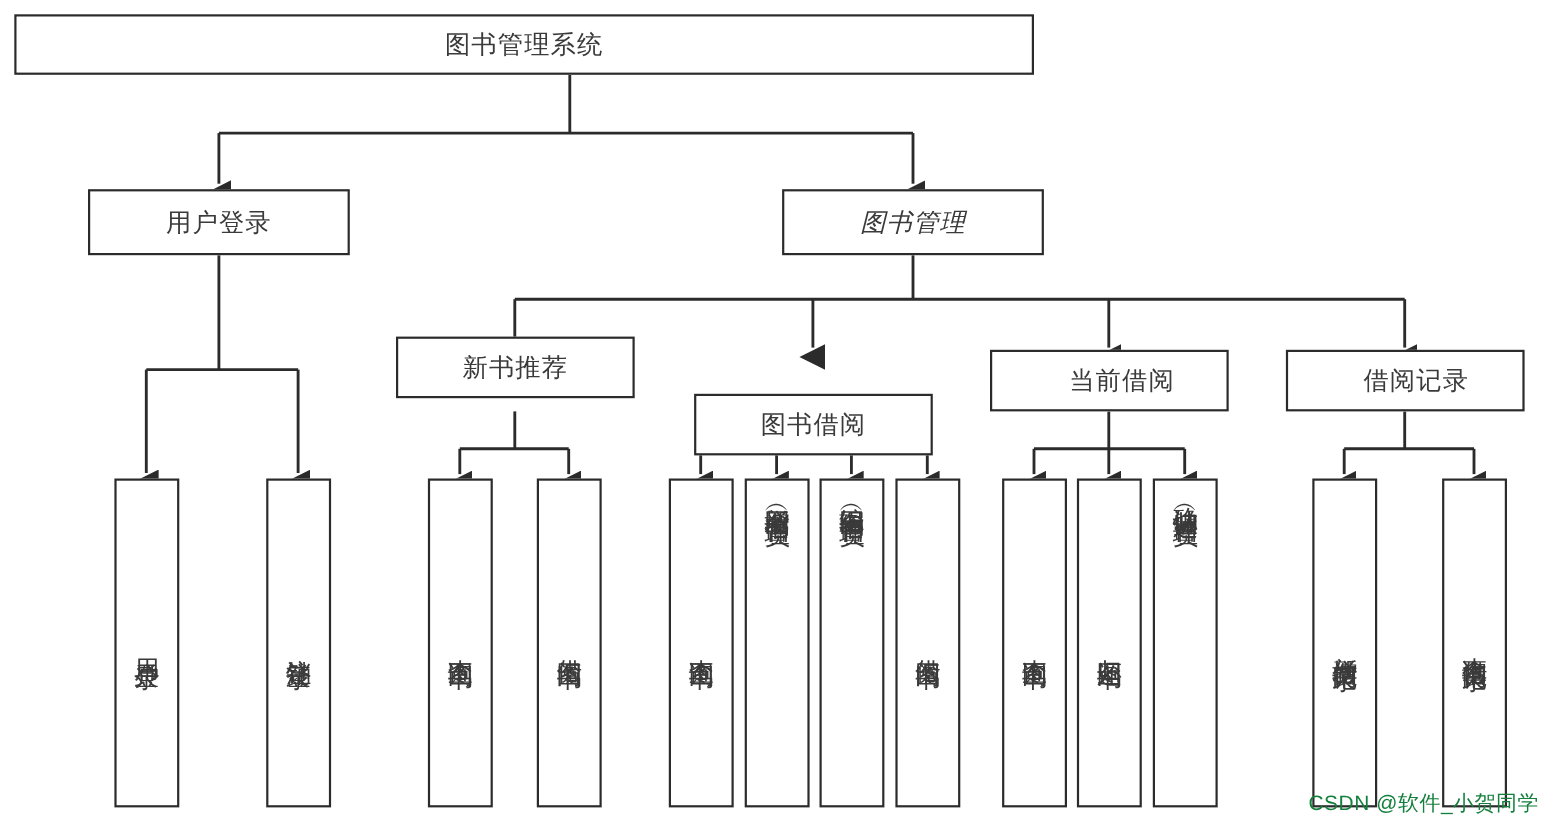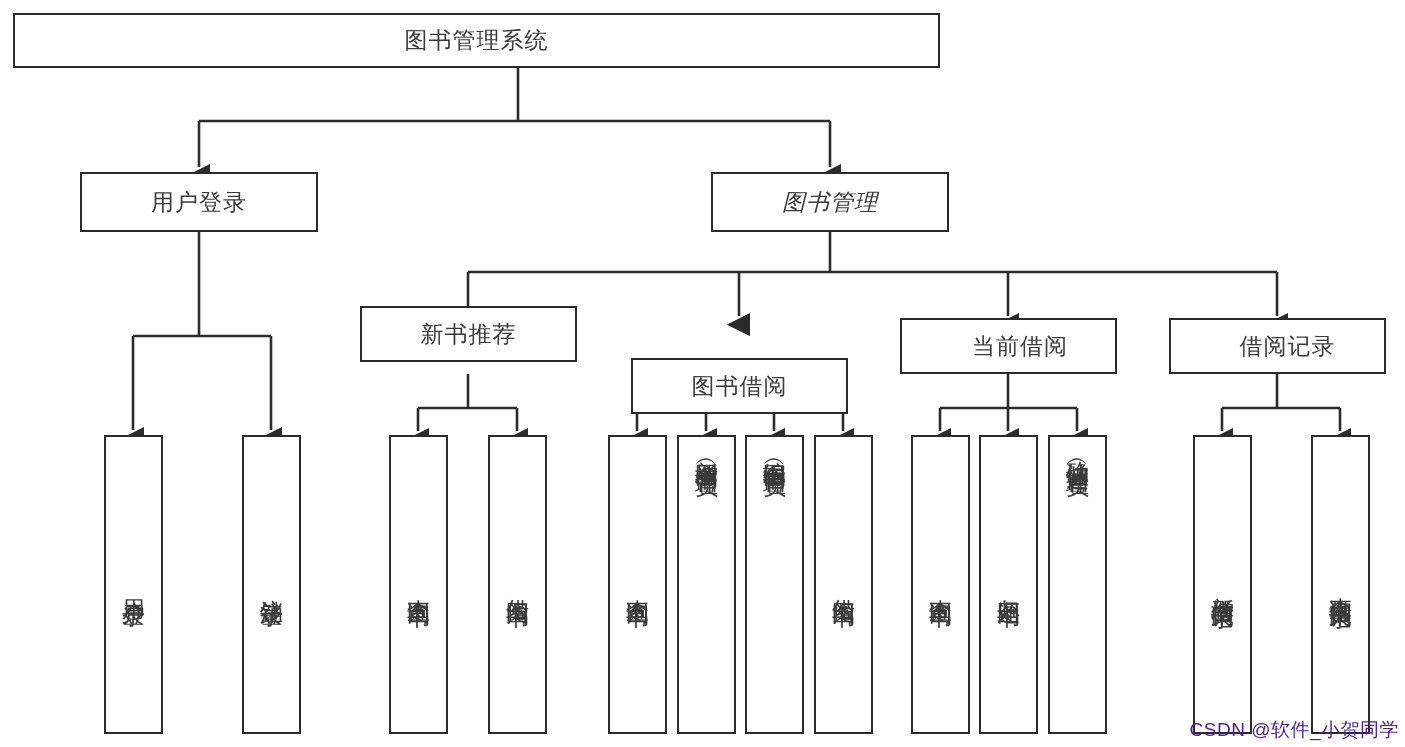--- a/index.html
+++ b/index.html
@@ -55,21 +55,21 @@
   }
   .node.v.mid {
     align-items: center;
     padding-top: 0;
   }
   .watermark {
     position: absolute;
     right: 6px;
     bottom: 4px;
     font-size: 19px;
-    color: #4c1d95;
+    color: #15803d;
     letter-spacing: 0.5px;
     white-space: nowrap;
   }
 </style>
 </head>
 <body>
 
 <div id="canvas">
 
   <svg class="edges" viewBox="0 0 1405 747" xmlns="http://www.w3.org/2000/svg">

